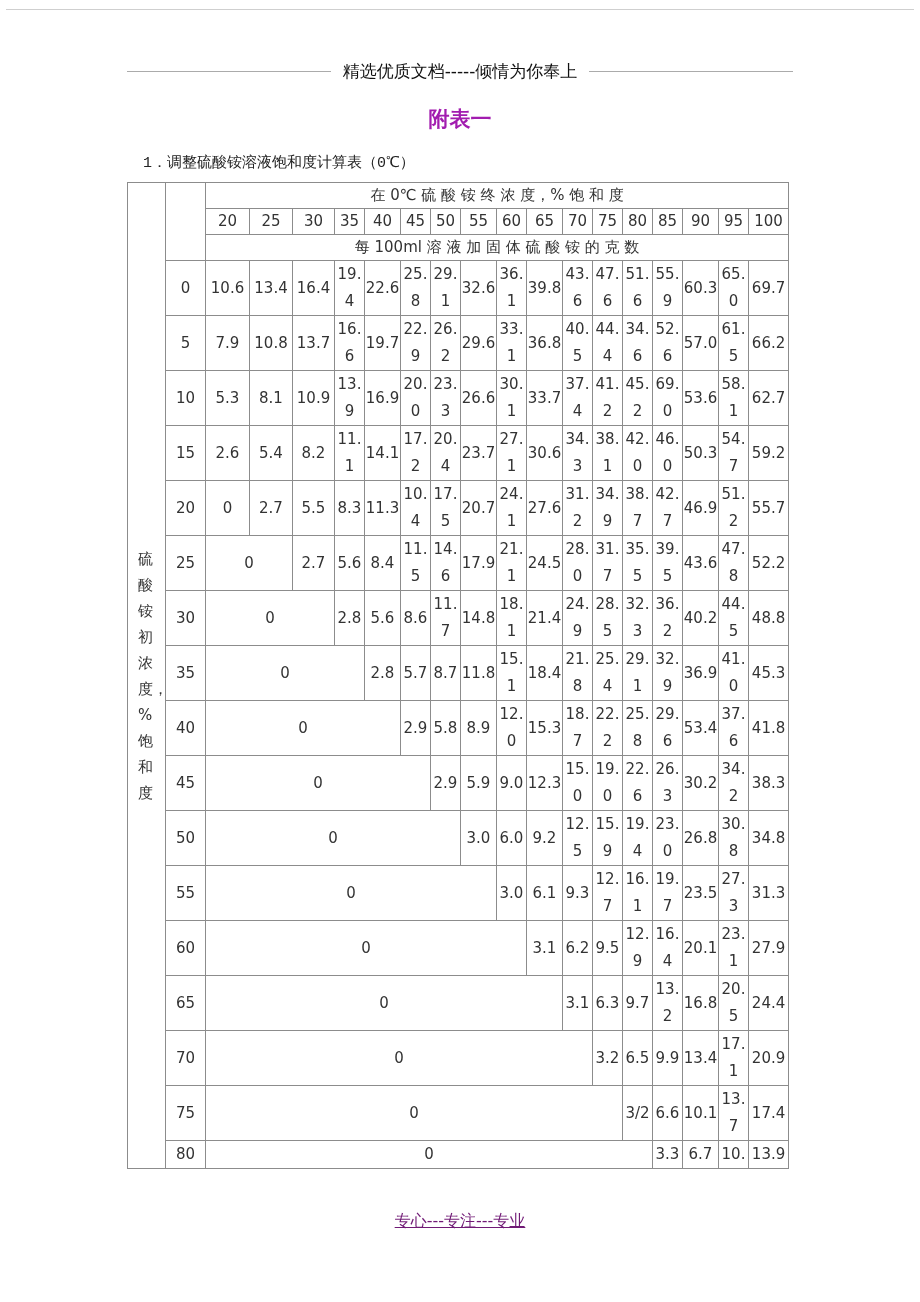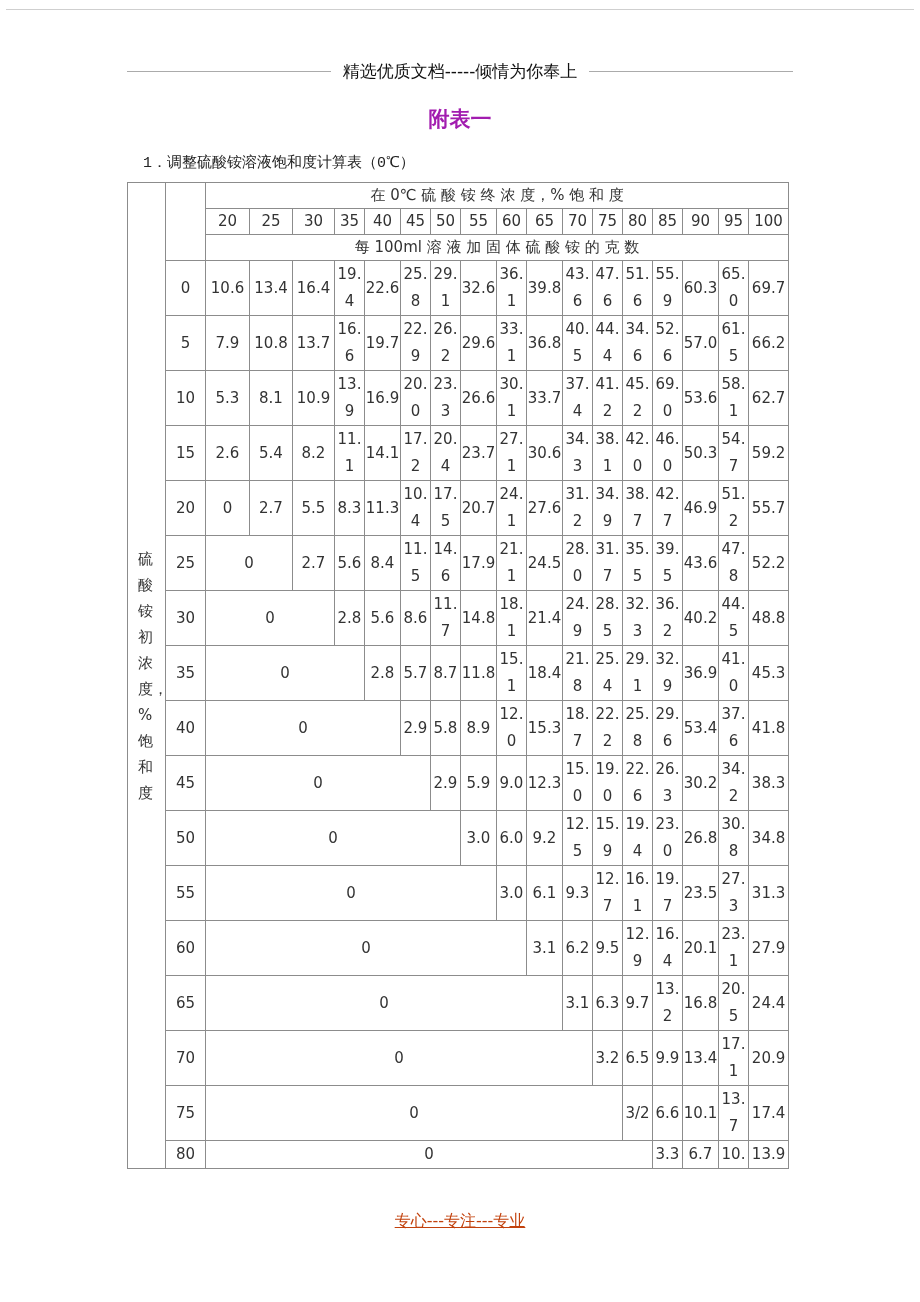--- a/index.html
+++ b/index.html
@@ -44,21 +44,21 @@
     word-break: break-all;
     line-height: 26px;
     font-size: 15px;
     text-align: left;
   }
 
   .doc-footer {
     text-align: center;
     margin-top: 42px;
     font-size: 16px;
-    color: #c2410c;
+    color: #701a75;
     text-decoration: underline;
   }
 </style>
 </head>
 <body>
 
 <div class="topline"></div>
 
 <div class="doc-header">
   <div class="hline"></div>

